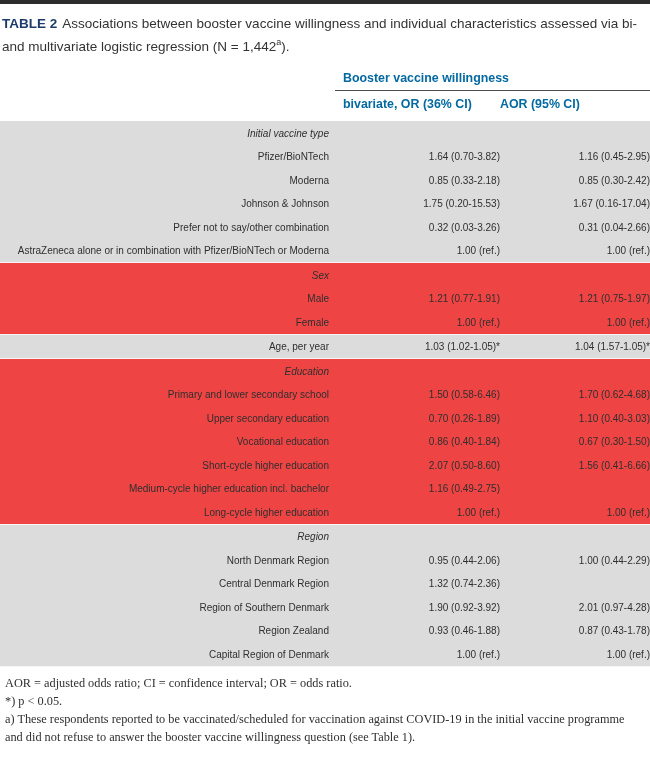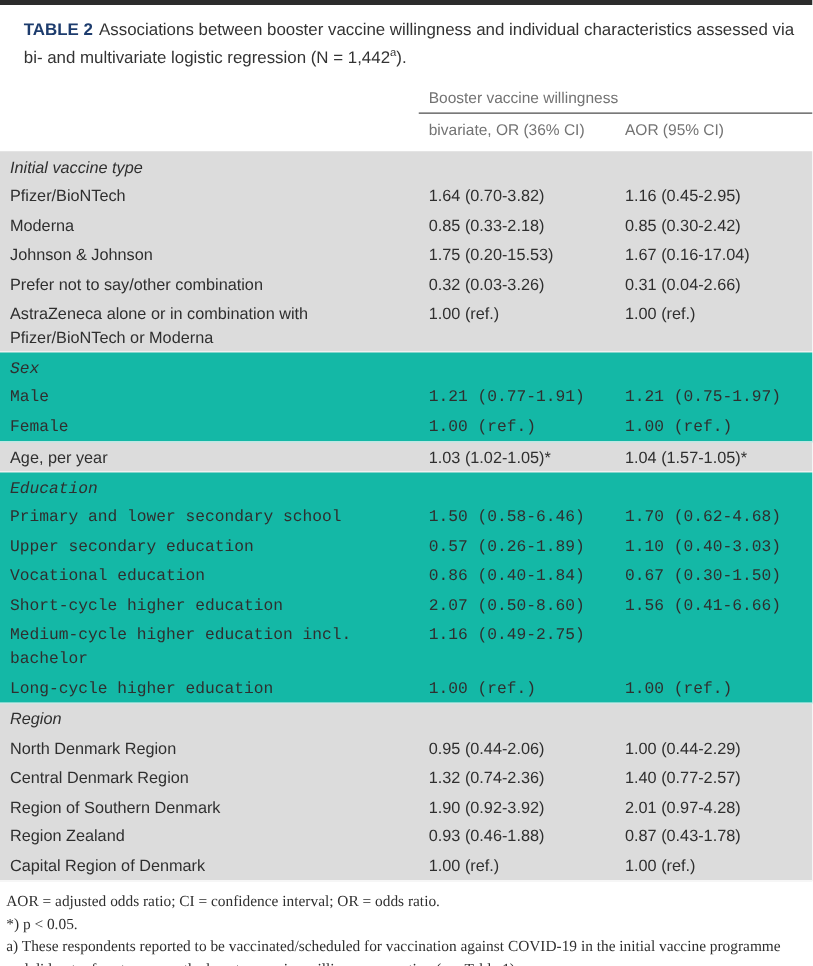--- a/index.html
+++ b/index.html
@@ -10,54 +10,54 @@
     color: #2f2f2f;
     -webkit-font-smoothing: antialiased;
   }
   .topbar, .bottombar {
     width: 650px;
     background: #2c2c2c;
   }
   .topbar { height: 4px; }
 
   .caption {
-    padding: 10px 8px 0 19px;
+    padding: 10px 8px 0 2px;
     font-size: 13.5px;
     line-height: 19px;
     color: #333333;
   }
   .caption .cap-label {
     color: #1d3c6d;
     font-weight: bold;
     margin-right: 5px;
   }
   .caption sup { font-size: 9px; }
 
   .thead {
     margin-top: 15px;
     font-size: 12.4px;
-    font-weight: normal;
-    color: #737373;
+    font-weight: bold;
+    color: #0369a1;
   }
   .group-wrap {
     margin-left: 335px;
     padding: 0 0 5px 8px;
     border-bottom: 1.5px solid #4d4d4d;
   }
   .col-headers {
     display: grid;
     grid-template-columns: 343px 157px 1fr;
     align-items: end;
     padding: 6px 0 9px 0;
     line-height: 15.5px;
   }
 
-  .tbody { font-size: 13px; }
+  .tbody { font-size: 10px; text-align: right; }
   .section.dark  { background: #dcdcdc; }
-  .section.light { background: #14b8a6; font-family: Liberation Mono, monospace; }
+  .section.light { background: #ef4444; }
   .section { border-bottom: 1px solid #f6f6f6; }
   .row {
     display: grid;
     grid-template-columns: 343px 157px 1fr;
     min-height: 23.5px;
     align-items: start;
   }
   .cell {
     padding-top: 2.5px;
     padding-bottom: 2px;
@@ -151,21 +151,21 @@
       <div class="row section-header">
         <div class="cell label">Education</div>
       </div>
       <div class="row">
         <div class="cell label">Primary and lower secondary school</div>
         <div class="cell">1.50 (0.58-6.46)</div>
         <div class="cell">1.70 (0.62-4.68)</div>
       </div>
       <div class="row">
         <div class="cell label">Upper secondary education</div>
-        <div class="cell">0.57 (0.26-1.89)</div>
+        <div class="cell">0.70 (0.26-1.89)</div>
         <div class="cell">1.10 (0.40-3.03)</div>
       </div>
       <div class="row">
         <div class="cell label">Vocational education</div>
         <div class="cell">0.86 (0.40-1.84)</div>
         <div class="cell">0.67 (0.30-1.50)</div>
       </div>
       <div class="row">
         <div class="cell label">Short-cycle higher education</div>
         <div class="cell">2.07 (0.50-8.60)</div>
@@ -186,21 +186,20 @@
         <div class="cell label">Region</div>
       </div>
       <div class="row">
         <div class="cell label">North Denmark Region</div>
         <div class="cell">0.95 (0.44-2.06)</div>
         <div class="cell">1.00 (0.44-2.29)</div>
       </div>
       <div class="row">
         <div class="cell label">Central Denmark Region</div>
         <div class="cell">1.32 (0.74-2.36)</div>
-        <div class="cell">1.40 (0.77-2.57)</div>
       </div>
       <div class="row">
         <div class="cell label">Region of Southern Denmark</div>
         <div class="cell">1.90 (0.92-3.92)</div>
         <div class="cell">2.01 (0.97-4.28)</div>
       </div>
       <div class="row">
         <div class="cell label">Region Zealand</div>
         <div class="cell">0.93 (0.46-1.88)</div>
         <div class="cell">0.87 (0.43-1.78)</div>

